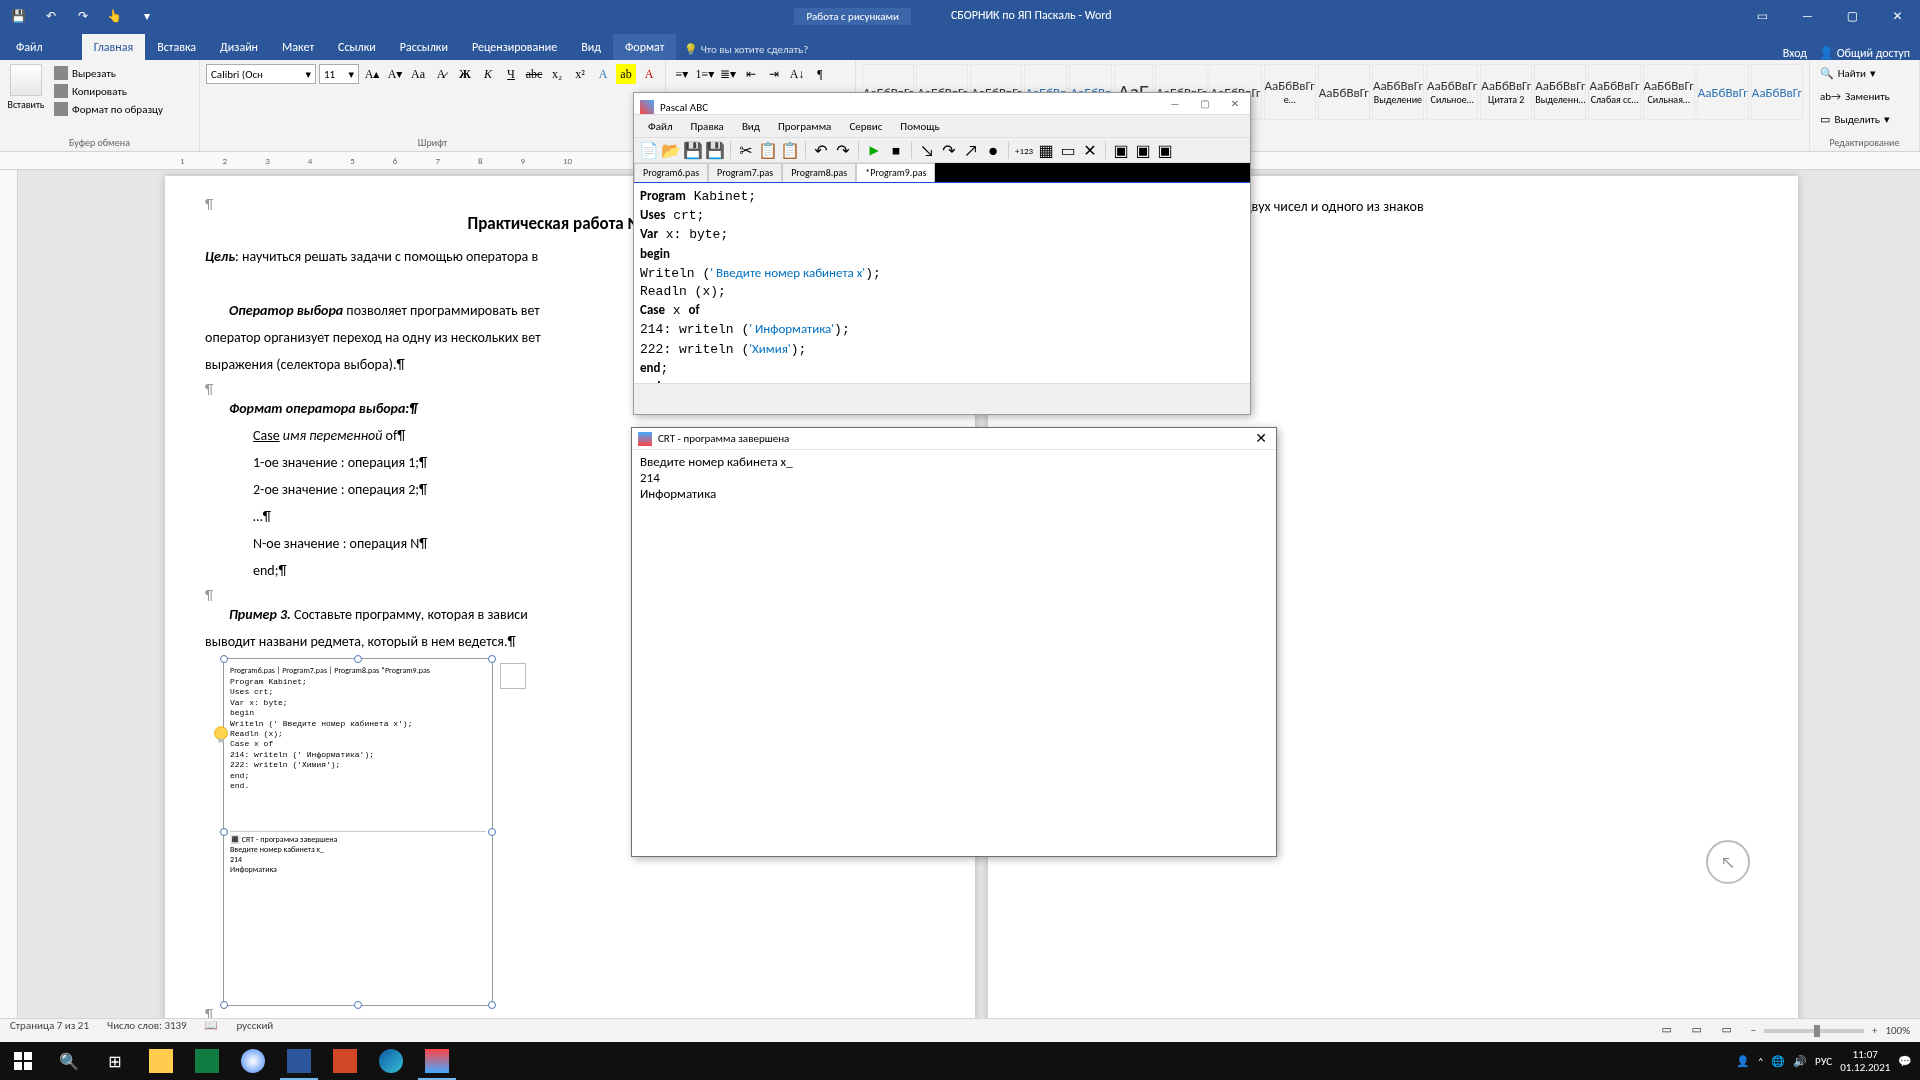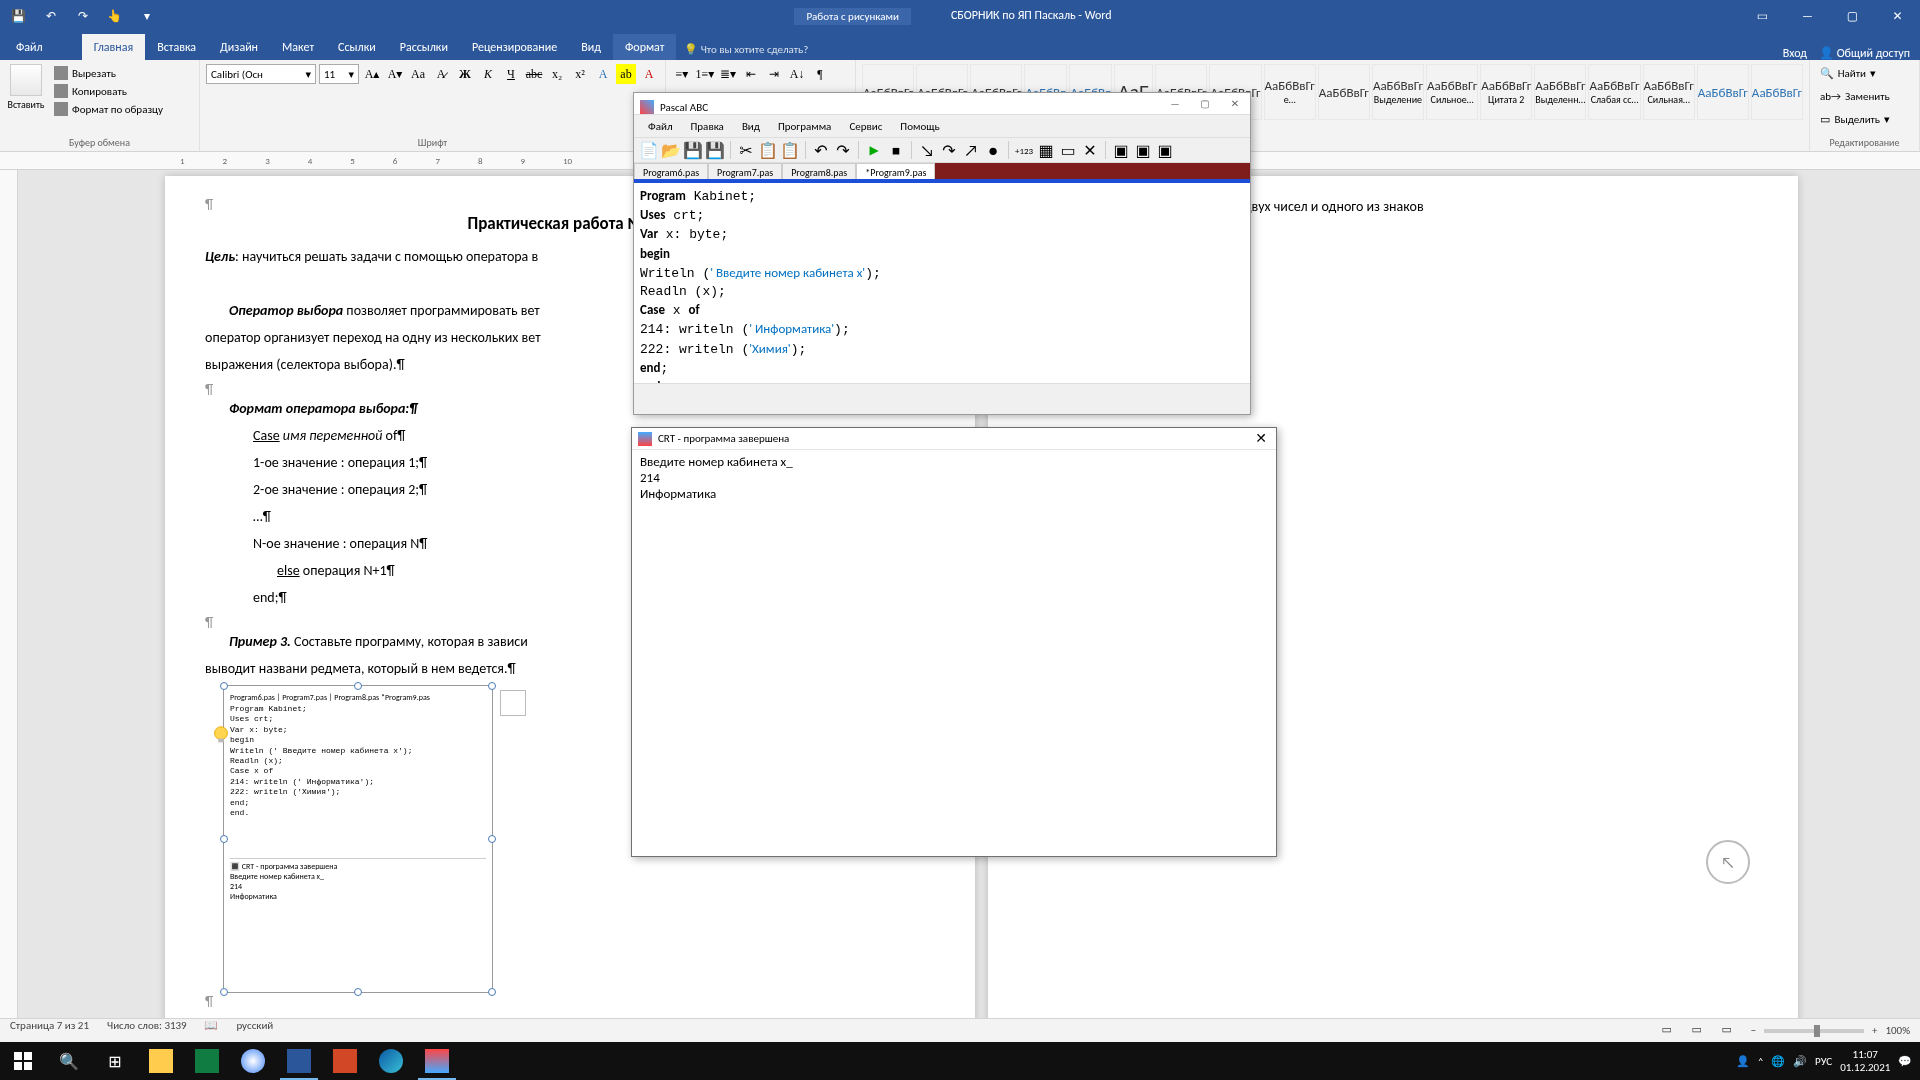--- a/index.html
+++ b/index.html
@@ -60,21 +60,21 @@
 .page2 { left: 988px; }
 .doc-title { text-align: center; font-weight: bold; font-size: 17px; margin-bottom: 12px; }
 .doc-line { margin-bottom: 6px; line-height: 1.5; }
 .doc-indent { margin-left: 24px; }
 .doc-indent2 { margin-left: 48px; }
 .pilcrow { color: #999; }
 .underscored { text-decoration: underline; }
 .emph { font-style: italic; font-weight: bold; }
 
 
-.embedded-img { position: relative; width: 270px; height: 308px; border: 1px solid #999; margin-top: 6px; margin-left: 18px; background: #fff; font-family: Consolas, monospace; font-size: 9px; padding: 6px; }
+.embedded-img { position: relative; width: 270px; height: 348px; border: 1px solid #999; margin-top: 6px; margin-left: 18px; background: #fff; font-family: Consolas, monospace; font-size: 9px; padding: 6px; }
 .sel-handle { position: absolute; width: 8px; height: 8px; background: #fff; border: 1px solid #4a7ab5; border-radius: 50%; }
 .h-tl { top: -4px; left: -4px; } .h-tr { top: -4px; right: -4px; }
 .h-bl { bottom: -4px; left: -4px; } .h-br { bottom: -4px; right: -4px; }
 .h-tm { top: -4px; left: 50%; margin-left: -4px; }
 .h-bm { bottom: -4px; left: 50%; margin-left: -4px; }
 .h-ml { left: -4px; top: 50%; margin-top: -4px; }
 .h-mr { right: -4px; top: 50%; margin-top: -4px; }
 .layout-btn { position: absolute; right: -34px; top: 4px; width: 26px; height: 26px; border: 1px solid #bbb; background: #fff; }
 
 
@@ -82,21 +82,21 @@
 .pascal-title { height: 22px; background: #fff; border-bottom: 1px solid #ddd; display: flex; align-items: flex-end; font-size: 11px; padding-left: 6px; }
 .pascal-title-icon { width: 14px; height: 14px; background: linear-gradient(45deg,#f44,#4af); margin-right: 6px; }
 .pascal-winbtns { margin-left: auto; display: flex; }
 .pascal-winbtn { width: 30px; height: 22px; display: flex; align-items: center; justify-content: center; font-size: 10px; color: #666; }
 .pascal-menu { height: 22px; background: #f0f0f0; display: flex; align-items: center; font-size: 11px; gap: 2px; padding-left: 6px; }
 .pascal-menu-item { padding: 2px 8px; cursor: pointer; }
 .pascal-toolbar { height: 26px; background: #f0f0f0; border-top: 1px solid #ddd; border-bottom: 1px solid #ddd; display: flex; align-items: center; gap: 4px; padding: 0 6px; }
 .ptb-btn { width: 18px; height: 18px; cursor: pointer; display: flex; align-items: center; justify-content: center; }
 .ptb-sep { width: 1px; height: 18px; background: #ccc; margin: 0 2px; }
 .run-btn { color: #0a0; font-size: 12px; }
-.pascal-tabs { height: 20px; display: flex; background: #7f1d1d; font-size: 10px; border-bottom: 4px solid #1d4ed8; }
+.pascal-tabs { height: 20px; display: flex; background: #000000; font-size: 10px; border-bottom: 1px solid #1d4ed8; }
 .ptab { padding: 2px 8px; border: 1px solid #ccc; background: #f0f0f0; cursor: pointer; border-bottom: none; }
 .ptab.active { background: #fff; }
 .pascal-code { background: #fff; height: 200px; padding: 4px 6px; font-family: "Courier New", monospace; font-size: 13px; line-height: 1.4; overflow: auto; white-space: pre; }
 .kw { font-weight: bold; }
 .str { color: #0070c0; }
 .pascal-scroll { height: 16px; background: #f0f0f0; border-top: 1px solid #ddd; }
 
 
 .crt-win { position: absolute; left: 631px; top: 427px; width: 646px; height: 430px; background: #fff; border: 1px solid #707070; box-shadow: 2px 2px 8px rgba(0,0,0,0.3); }
 .crt-title { height: 22px; background: #fff; border-bottom: 1px solid #e5e5e5; display: flex; align-items: center; font-size: 11px; padding-left: 6px; }
@@ -346,21 +346,20 @@
     <div class="doc-line doc-indent"><span class="emph">Оператор выбора</span><span> позволяет программировать вет</span></div>
     <div class="doc-line">оператор организует переход на одну из нескольких вет</div>
     <div class="doc-line">выражения (селектора выбора).¶</div>
     <div class="pilcrow">¶</div>
     <div class="doc-line doc-indent emph">Формат оператора выбора:¶</div>
     <div class="doc-line doc-indent2"><span class="underscored">Case</span> <i>имя переменной</i>   of¶</div>
     <div class="doc-line doc-indent2">1-ое значение : операция 1;¶</div>
     <div class="doc-line doc-indent2">2-ое значение : операция 2;¶</div>
     <div class="doc-line doc-indent2">…¶</div>
     <div class="doc-line doc-indent2">N-ое значение : операция N¶</div>
-    <div class="doc-line" style="margin-left:72px"><span class="underscored">else</span>    операция N+1¶</div>
     <div class="doc-line doc-indent2">end;¶</div>
     <div class="pilcrow">¶</div>
     <div class="doc-line doc-indent"><span class="emph">Пример 3.</span><span> Составьте программу, которая в зависи</span></div>
     <div class="doc-line">выводит названи         редмета, который в нем ведется.¶</div>
 
     <div class="embedded-img">
       <div class="sel-handle h-tl"></div>
         <div class="sel-handle h-tr"></div>
       <div class="sel-handle h-bl"></div>
         <div class="sel-handle h-br"></div>

